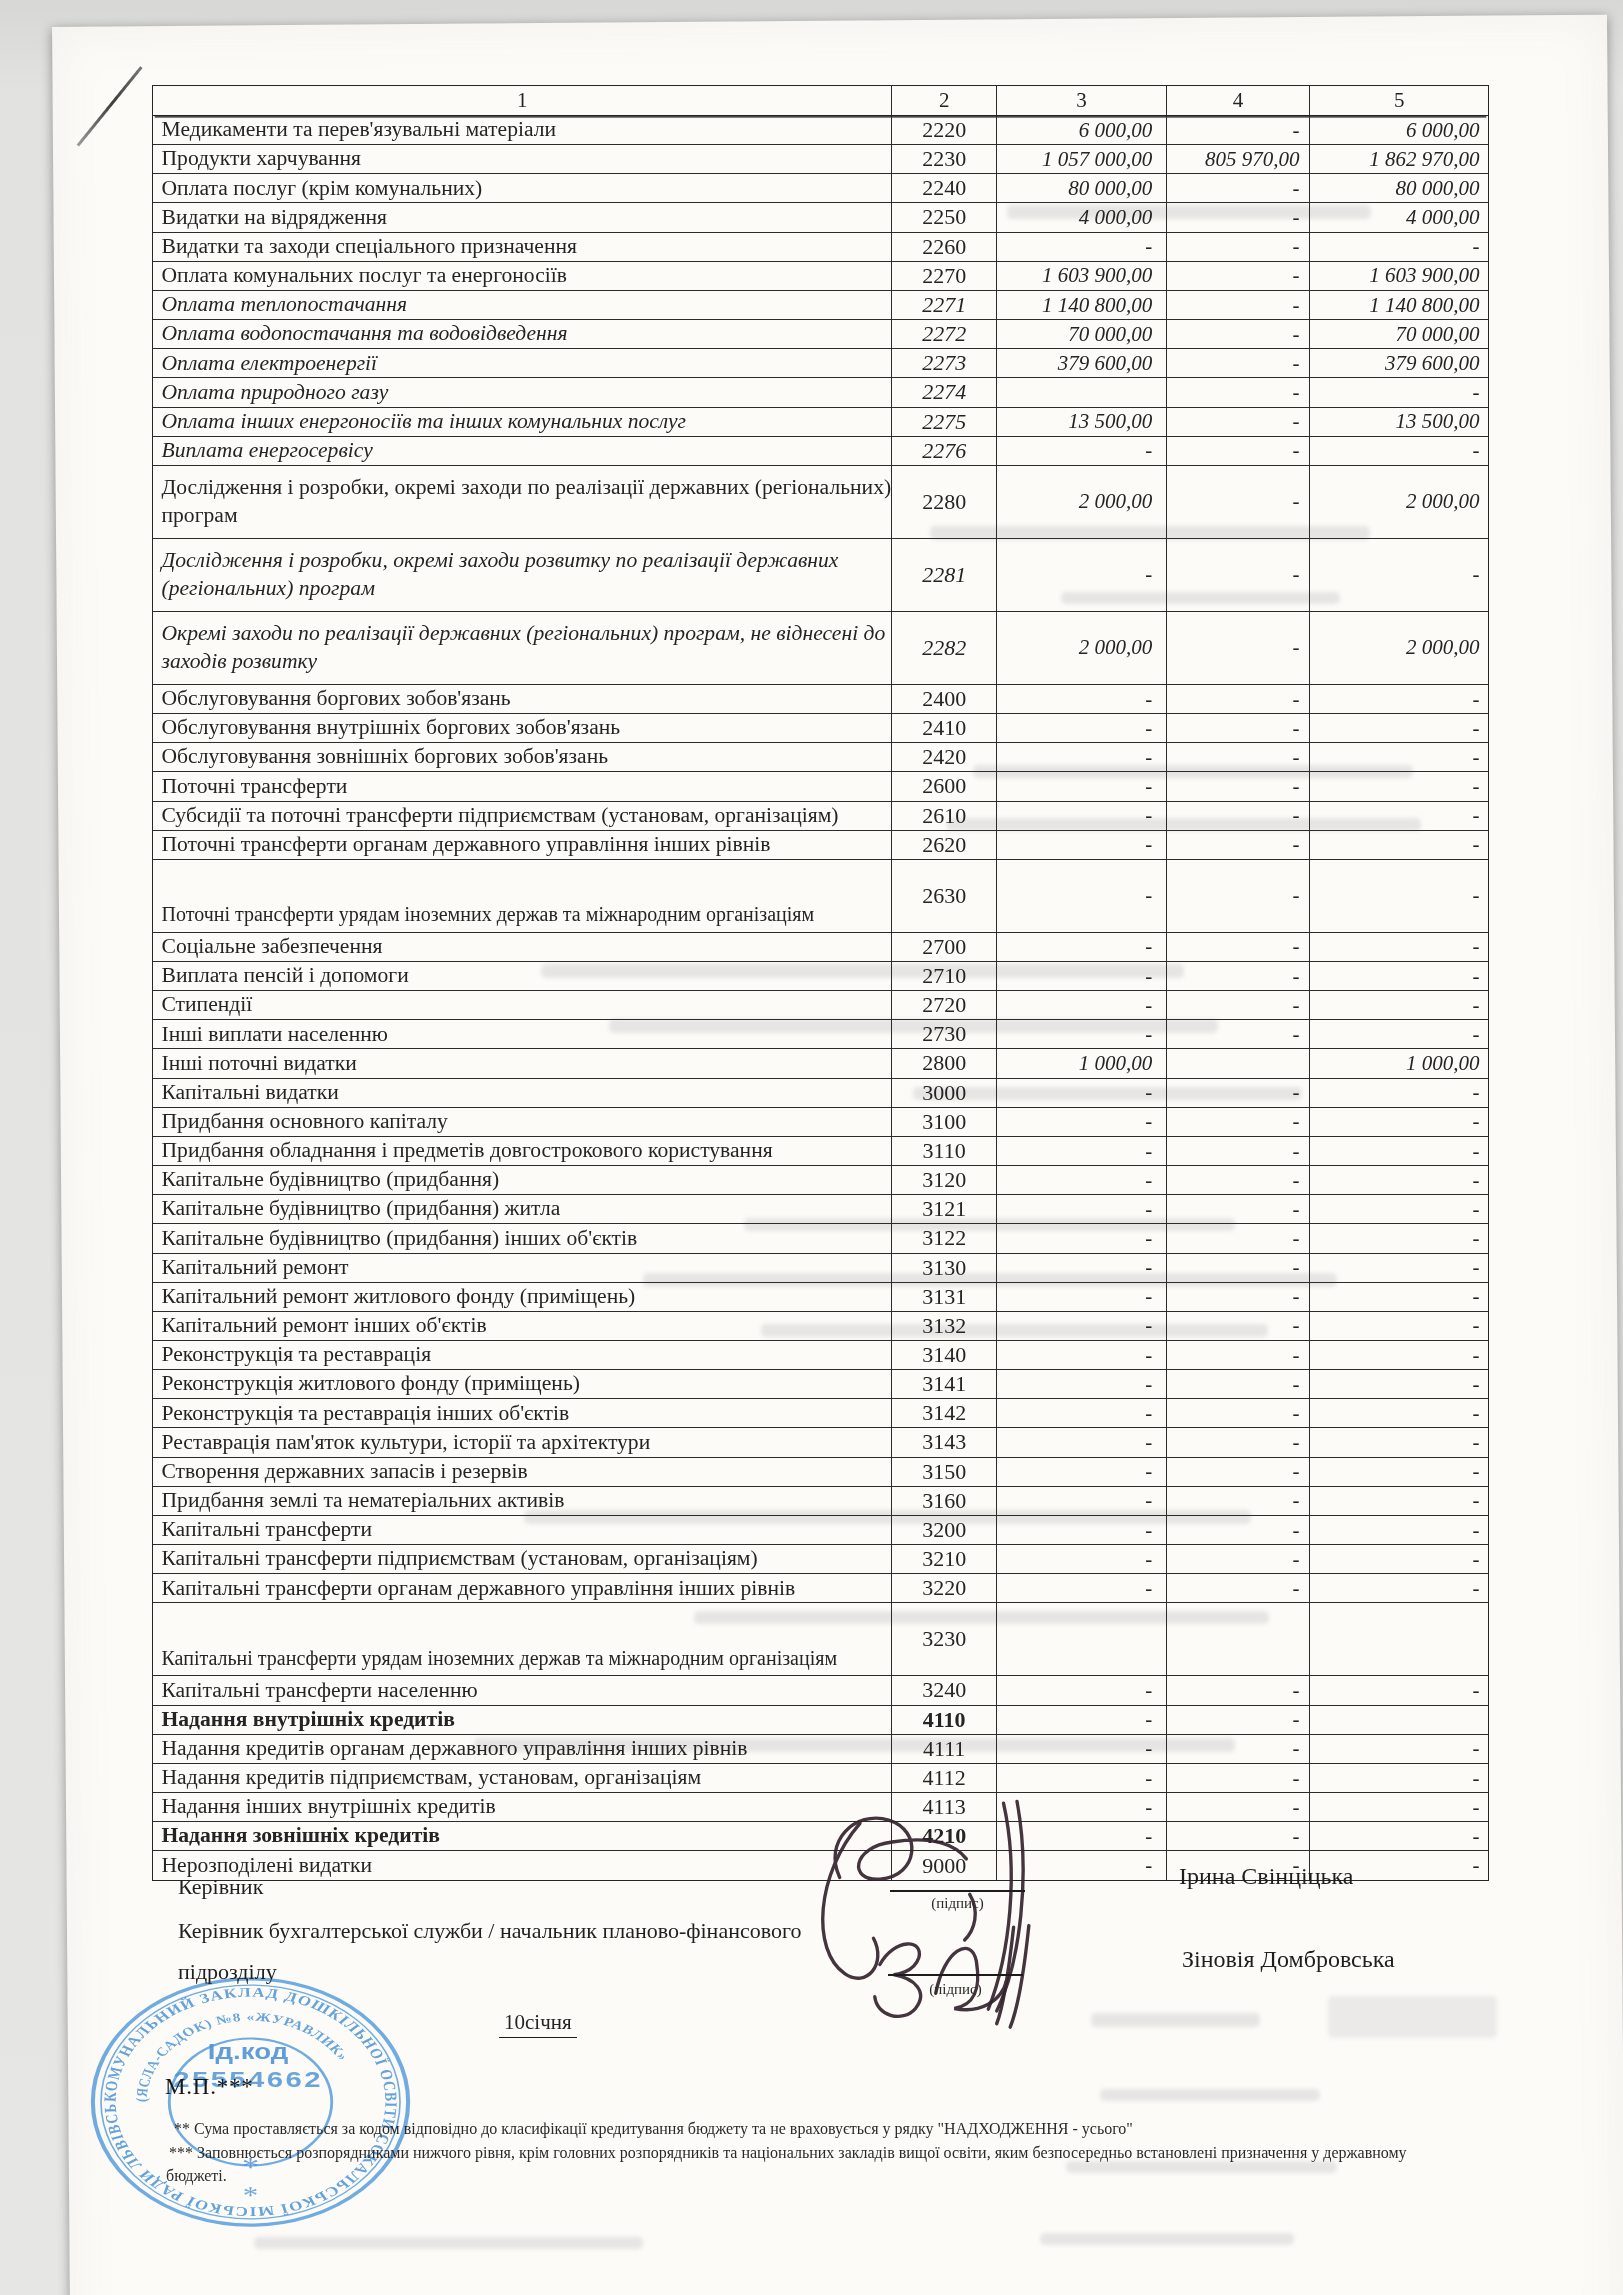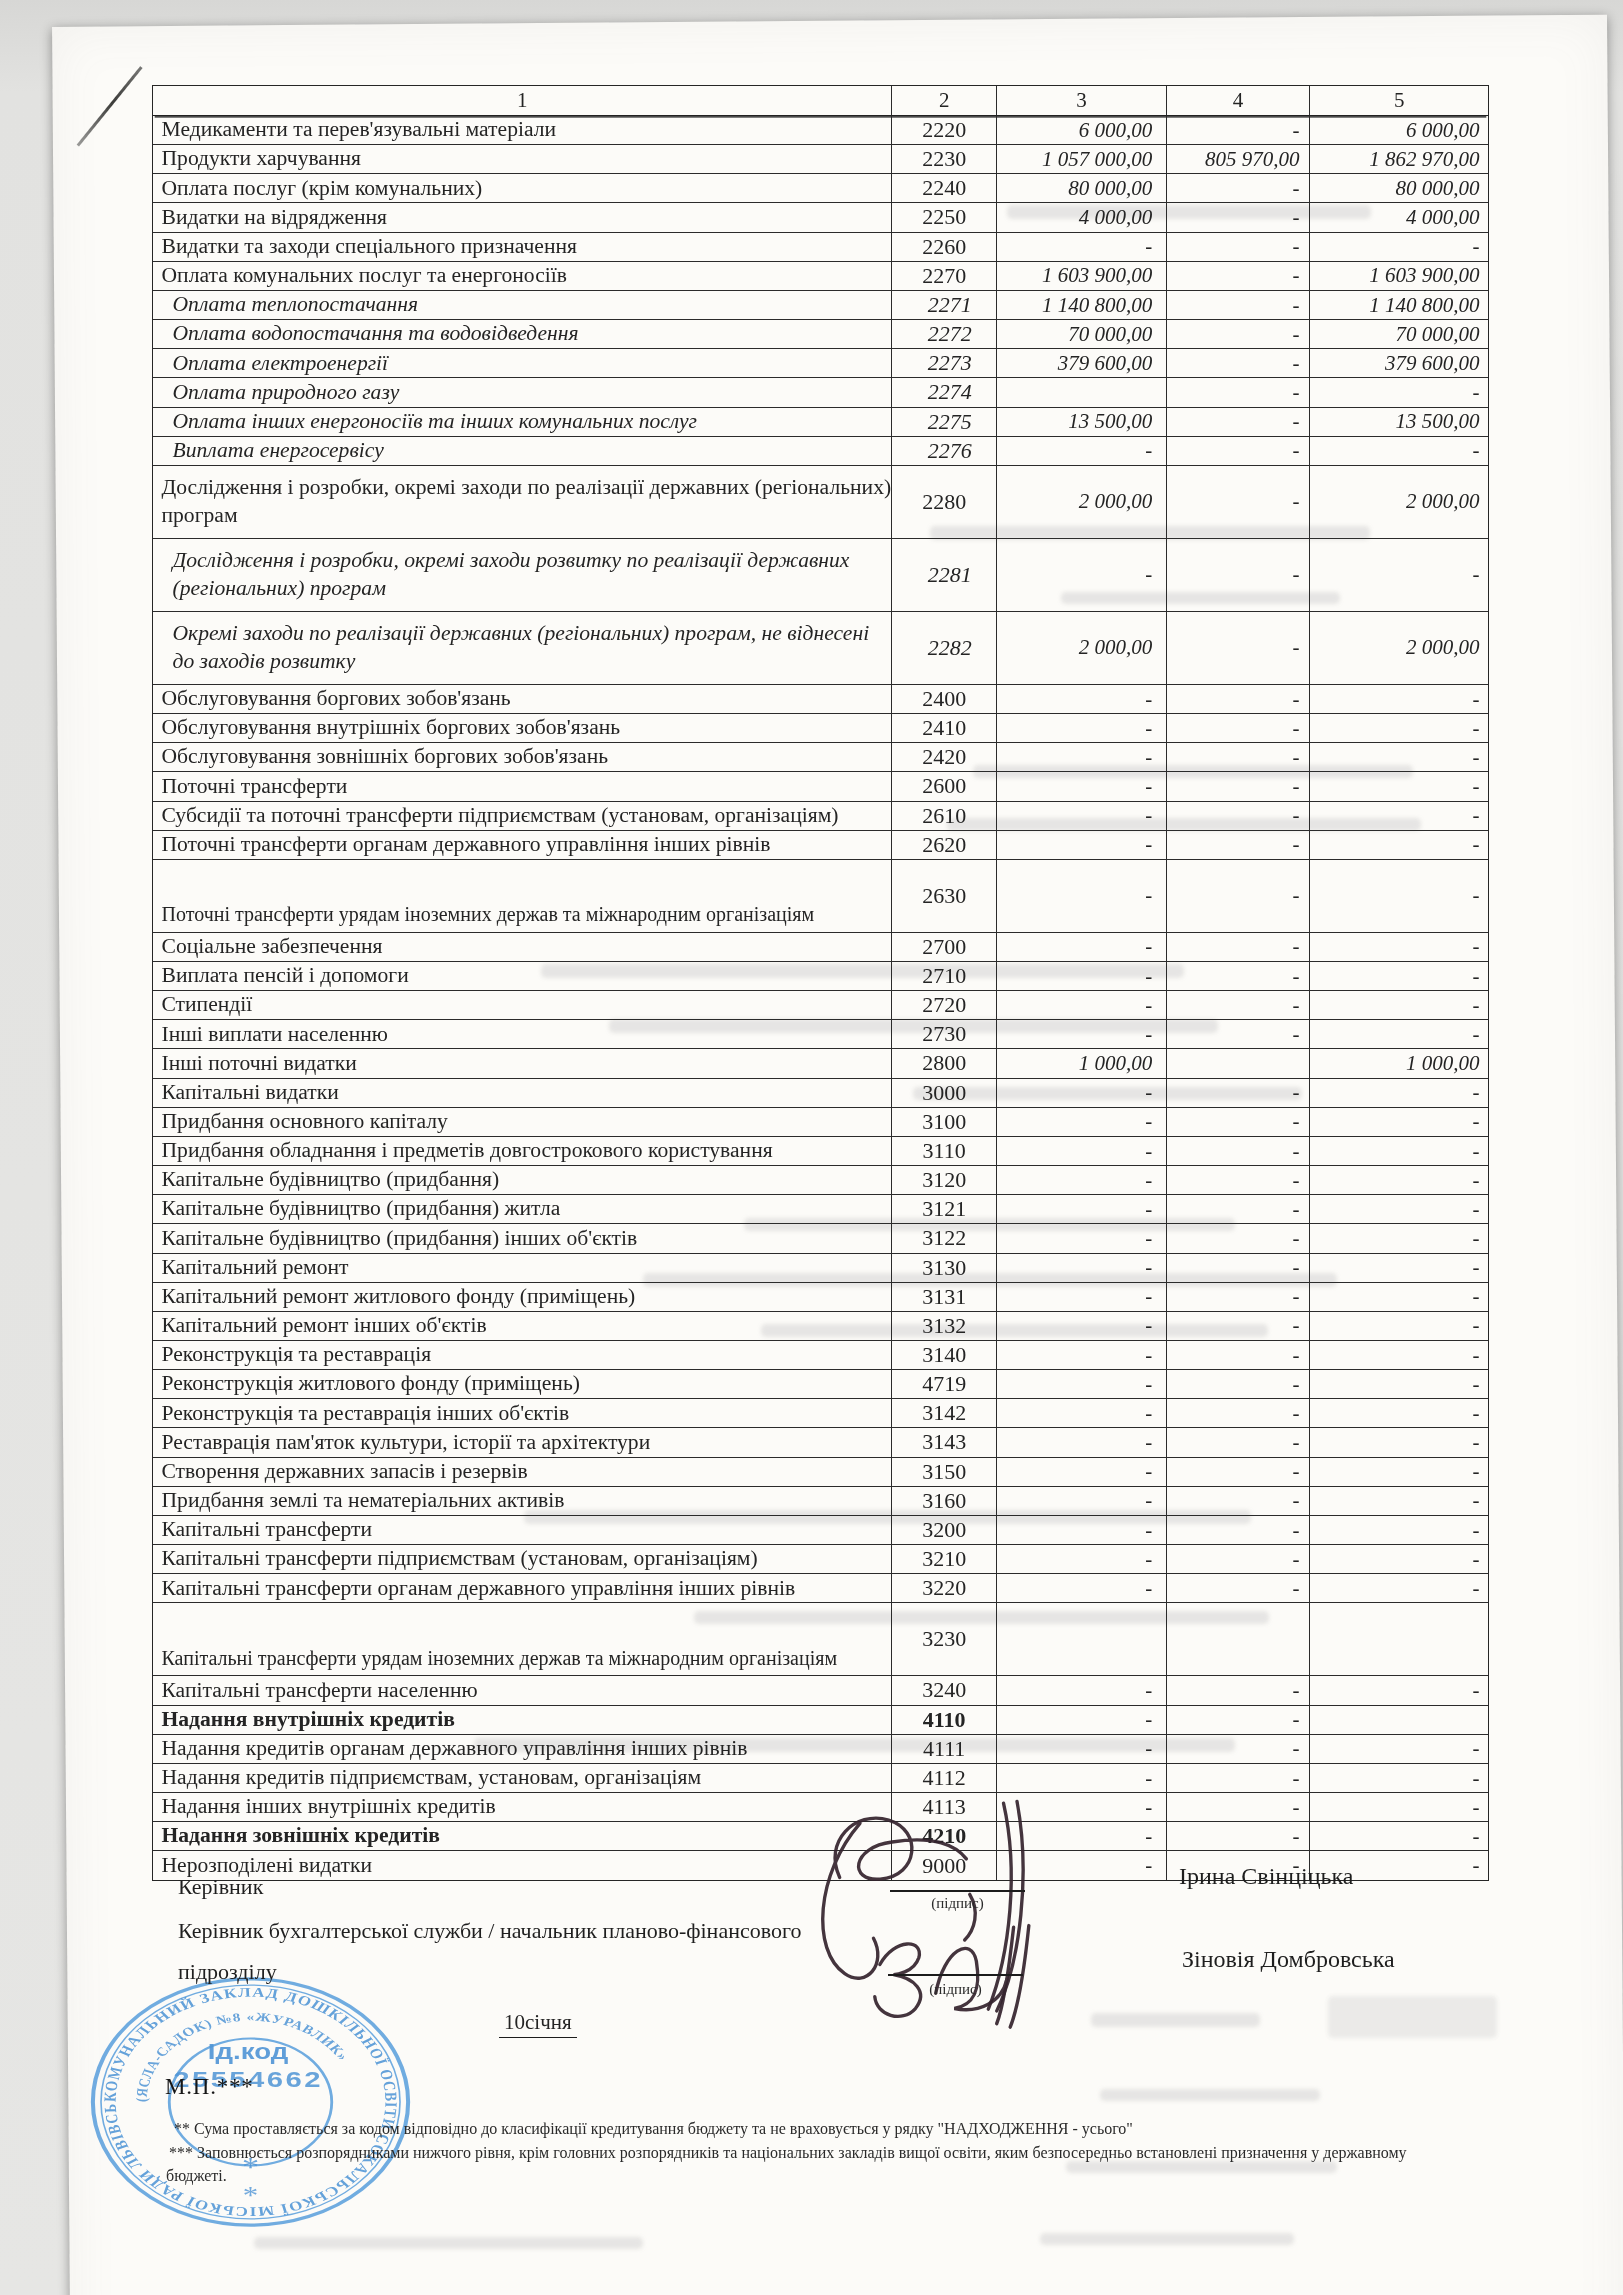--- a/index.html
+++ b/index.html
@@ -25,21 +25,21 @@
   .c3{width:170px;justify-content:flex-end;padding-right:13.5px;font-size:21px;font-style:italic;}
   .c4{width:144px;justify-content:flex-end;padding-right:10px;font-size:21px;font-style:italic;}
   .c5{width:178px;justify-content:flex-end;padding-right:8.5px;font-size:21px;font-style:italic;}
   .cell span{white-space:nowrap;line-height:1.28;}
   .t-head .cell{justify-content:center;padding:0;font-size:21px;font-style:normal;}
   .t-row.tall{min-height:73px;}
   .t-row.tall .c1 span{white-space:normal;}
   .t-row.bottom .c1{align-items:flex-end;padding-bottom:4.2px;}
   .t-row.bottom .c1 span{white-space:nowrap;font-size:20px;}
   .t-row.bold .c1 span,.t-row.bold .c2 span{font-weight:700;}
-  .t-row.italic .c1 span,.t-row.italic .c2 span{font-style:italic;margin-left:11px;}
+  .t-row.italic .c1 span,.t-row.italic .c2 span{font-style:italic;}
   
   .abs{position:absolute;z-index:5;}
   .lbl{font-size:22px;color:#1f1f1f;}
   .name{font-size:24px;color:#1e1e1e;text-align:right;}
   .sigline{position:absolute;height:1.7px;background:#1c1c1c;z-index:5;}
   .cap{position:absolute;font-size:15px;color:#2a2a2a;text-align:center;z-index:5;}
   .date-el{position:absolute;left:499px;top:2010px;font-size:21px;border-bottom:1.7px solid #1c1c1c;
         padding:0 5px 1.7px 5px;z-index:5;}
   .mp{position:absolute;left:165px;top:2074px;font-size:23px;letter-spacing:0.8px;z-index:6;color:#161616;}
   .fn{position:absolute;font-size:16px;color:#2a2a2a;z-index:6;white-space:nowrap;}
@@ -722,21 +722,21 @@
           </div>
           <div class="cell c5">
             <span>-</span>
           </div>
         </div>
         <div class="t-row">
           <div class="cell c1">
             <span>Реконструкція житлового фонду (приміщень)</span>
           </div>
           <div class="cell c2">
-            <span>4719</span>
+            <span>3141</span>
           </div>
           <div class="cell c3">
             <span>-</span>
           </div>
           <div class="cell c4">
             <span>-</span>
           </div>
           <div class="cell c5">
             <span>-</span>
           </div>

